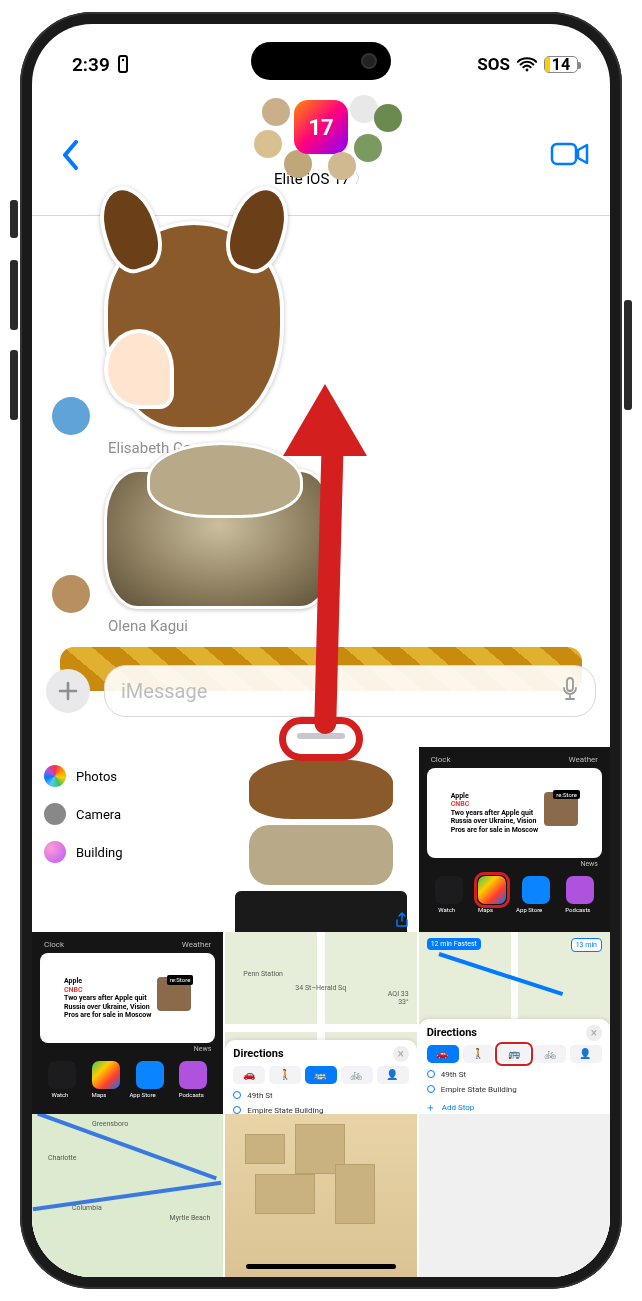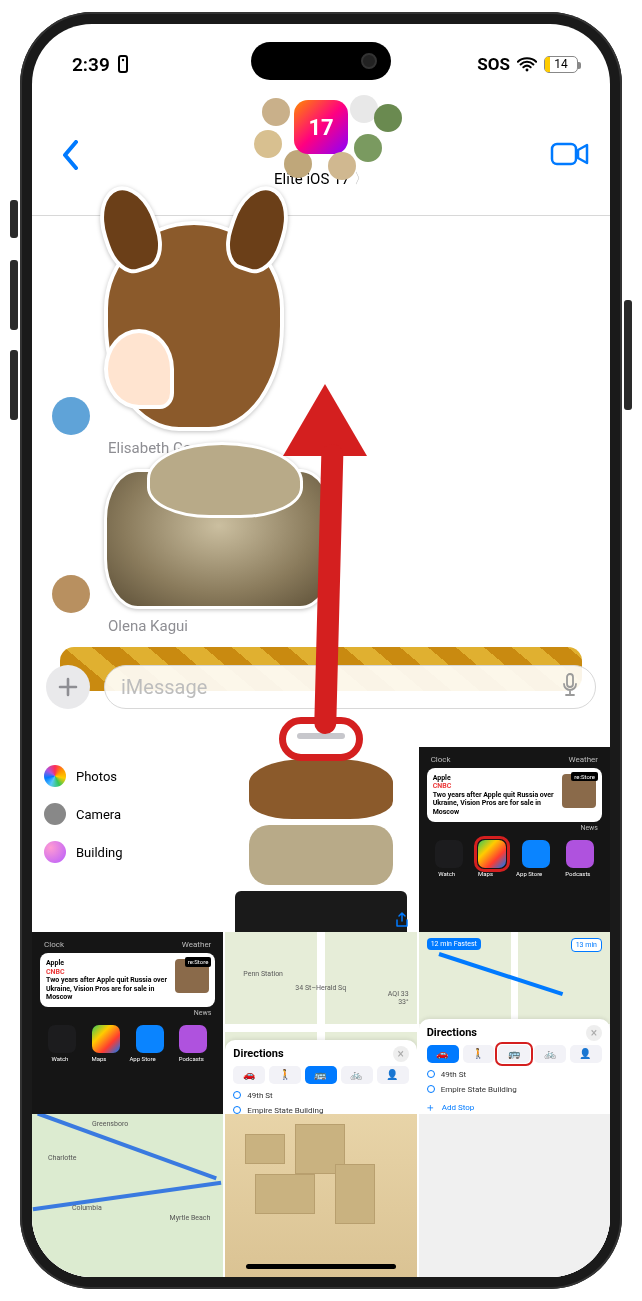--- a/index.html
+++ b/index.html
@@ -72,21 +72,21 @@
     border-radius: 0 2px 2px 0;
   }
   .battery .fill {
     background: #ffcc00;
     height: 100%;
     border-radius: 3px 0 0 3px;
   }
   .battery .num {
     position: absolute; inset: 0;
     display: flex; align-items: center; justify-content: center;
-    font-size: 12px; font-weight: 400;
+    font-size: 16px; font-weight: 700;
   }
   
   .nav-header {
     position: absolute; top: 62px; left: 0; right: 0;
     height: 130px;
     border-bottom: 1px solid #d8d8d8;
     display: flex; align-items: center;
     padding: 10px 20px 0;
   }
   .back-btn { color: #007aff; font-size: 42px; font-weight: 300; padding: 0 10px; }
@@ -201,21 +201,21 @@
     z-index: 5;
   }
   .plus-btn {
     width: 44px; height: 44px; border-radius: 50%;
     background: #e9e9eb;
     display: flex; align-items: center; justify-content: center;
     color: #8e8e93; font-size: 28px; font-weight: 300;
   }
   .msg-input {
     flex: 1;
-    height: 44px;
+    height: 52px;
     border-radius: 22px;
     border: 1px solid #d8d8d8;
     background: rgba(255,255,255,0.9);
     display: flex; align-items: center;
     padding: 4px 16px;
     color: #bdbdbd;
     font-size: 20px;
     justify-content: space-between;
   }
   .mic { color: #9a9a9a; }
@@ -280,21 +280,21 @@
   .tile-mini-msg { background: #fff; padding: 6px; }
   .tile-mini-msg .mimg { width: 80%; height: 60px; margin: 6px auto; border-radius: 6px; }
   .cats { background: #1a1a1a; height: 80px; border-radius: 6px; margin: 4px; }
   .share-ic { position: absolute; bottom: 6px; right: 8px; color: #007aff; font-size: 16px; }
   .tile-home {
     background: #151515;
     padding: 8px;
   }
   .tile-home .topbar { display: flex; justify-content: space-between; font-size: 8px; color: #bbb; padding: 0 4px 4px;}
   .widget {
-    background: #fff; border-radius: 8px; padding: 6px; font-size: 7px; line-height: 1.2;
+    background: #fff; border-radius: 8px; padding: 24px; font-size: 7px; line-height: 1.2;
     display: flex; gap: 4px; align-items: flex-start;
   }
   .widget .thumb { width: 34px; height: 34px; background: #8a6a4a; border-radius: 4px; flex-shrink: 0;}
   .widget .src { color: #ec3b3b; font-weight: 700; font-size: 7px;}
   .widget .restore { background: #000; color: #fff; font-size: 6px; padding: 1px 3px; border-radius: 2px; }
   .tile-home .dock {
     display: flex; justify-content: space-around; margin-top: 6px;
   }
   .tile-home .appic { width: 28px; height: 28px; border-radius: 7px; background: #444; position: relative; }
   .appic.watch { background: #1c1c1e; }

